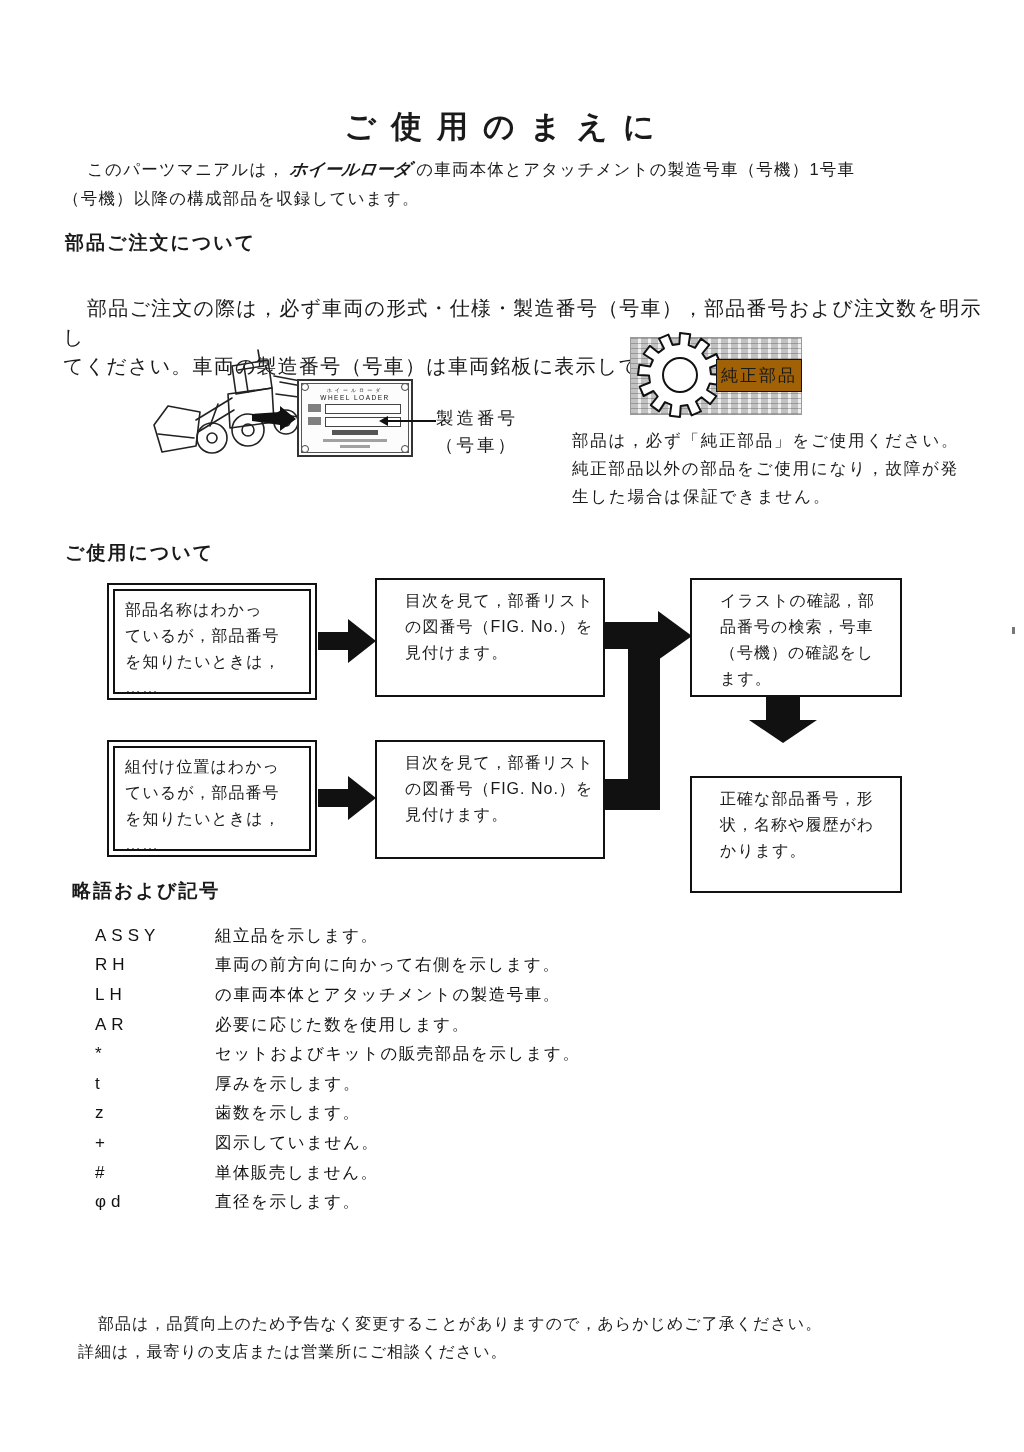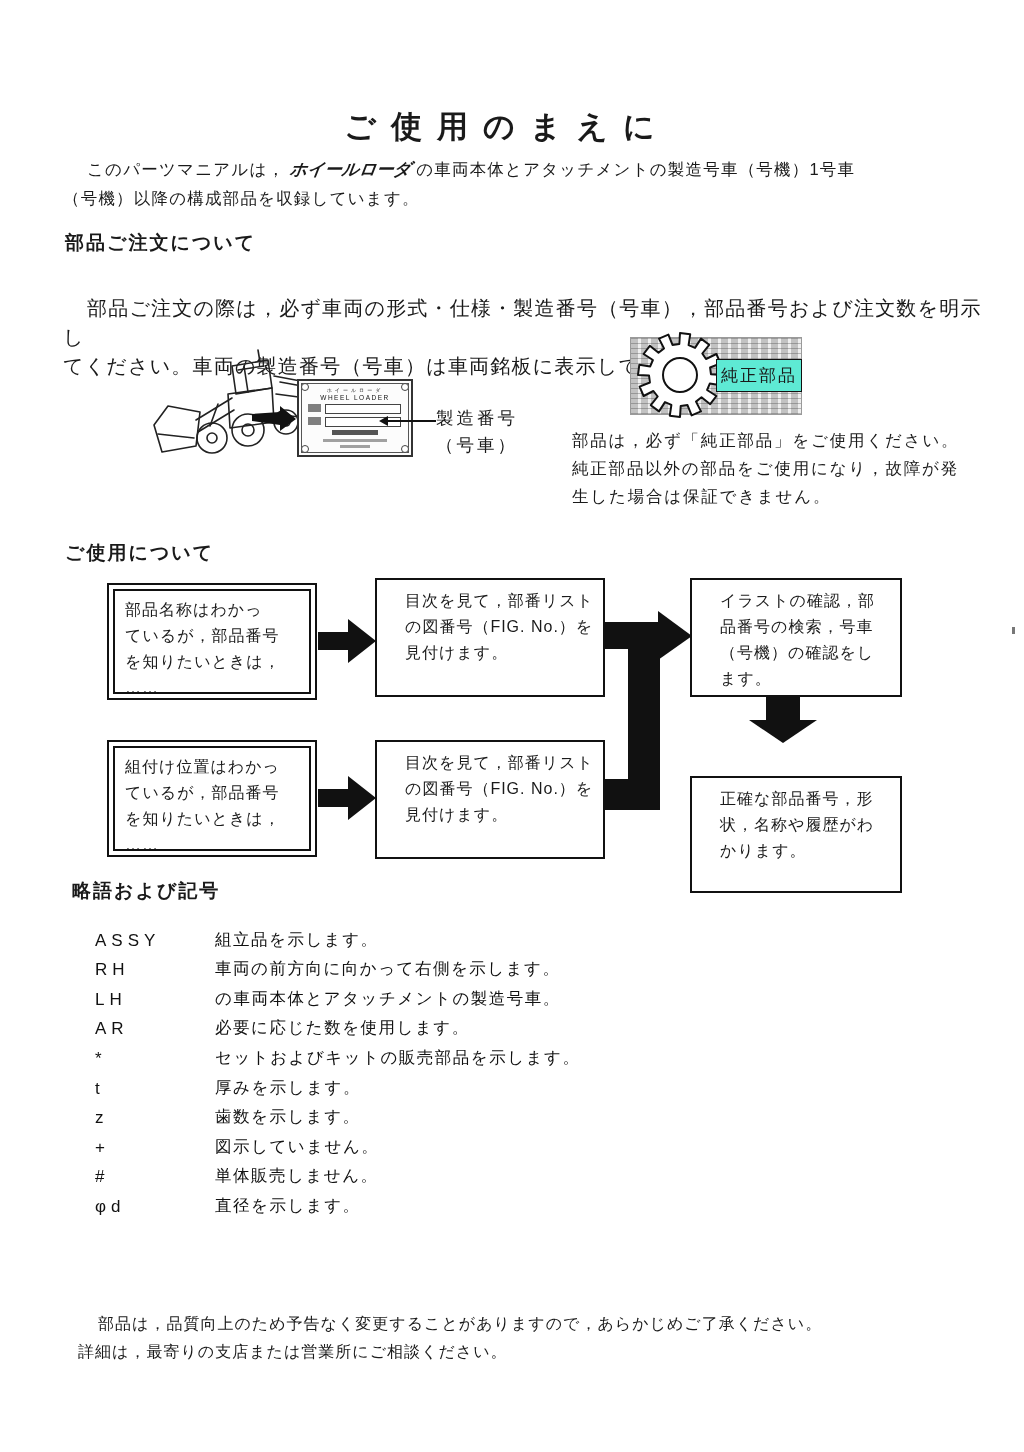--- a/index.html
+++ b/index.html
@@ -56,40 +56,40 @@
     left:630px;top:337px;width:170px;height:76px;
     border:1px solid #9a9a9a;
     background-image:
       repeating-linear-gradient(90deg, rgba(60,60,60,.25) 0 7px, rgba(60,60,60,0) 7px 10px),
       repeating-linear-gradient(0deg, #b5b5b5 0 1px, #efefef 1px 5px);
     z-index:1;
   }
   .gear{left:636px;top:331px;z-index:2;}
   .badge-label{
     left:716px;top:359px;width:84px;height:31px;
-    background:#5eead4;border:1.5px solid #111;
+    background:#a16207;border:1.5px solid #111;
     display:flex;align-items:center;justify-content:center;
     font-size:17px;letter-spacing:2px;font-weight:500;
     z-index:3;
   }
   .genuine-note{left:572px;top:426px;width:400px;font-size:16.5px;line-height:28px;letter-spacing:1.8px;}
 
   
   .flow{left:0;top:575px;width:1024px;height:300px;}
   .fbox{
     position:absolute;border:2px solid #111;background:#fff;
     font-size:16px;line-height:26px;letter-spacing:1px;
     padding:8px 0 0 28px;box-sizing:border-box;
   }
   .dbl{outline:2px solid #111;outline-offset:-8px;padding:12px 0 0 16px;}
   .flow svg{position:absolute;left:0;top:0;}
 
   
   .abbr-list{left:95px;top:921px;width:700px;}
-  .abbr-row{display:flex;height:29.6px;align-items:flex-end;}
+  .abbr-row{display:flex;height:29.6px;align-items:center;}
   .abbr-key{width:120px;font-size:17px;letter-spacing:5px;color:#111;}
   .abbr-desc{font-size:16.5px;letter-spacing:1.5px;color:#111;}
 
   .footer{left:78px;top:1310px;width:900px;font-size:16px;line-height:28px;letter-spacing:1px;}
   .footer .l1{text-indent:20px;}
   .speck{left:1012px;top:627px;width:3px;height:7px;background:#777;}
 </style>
 </head>
 <body>
 

